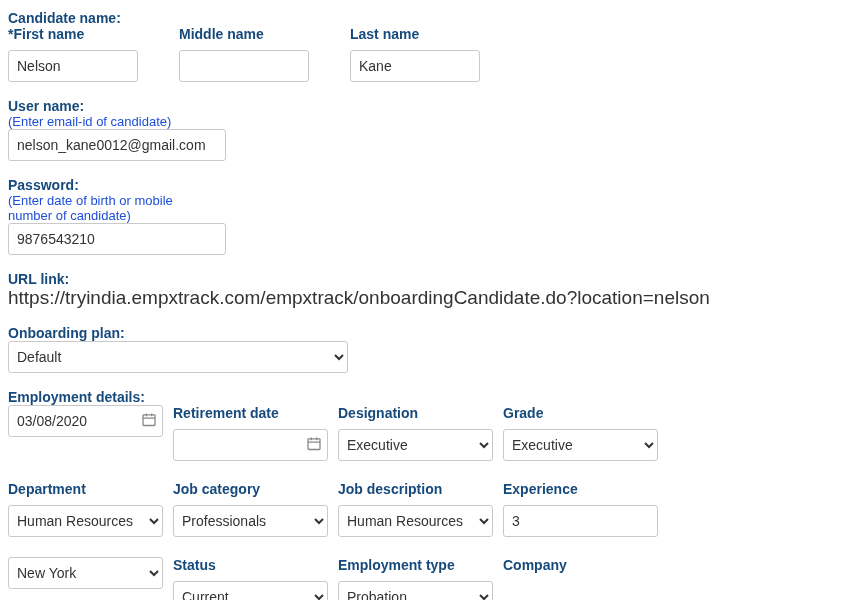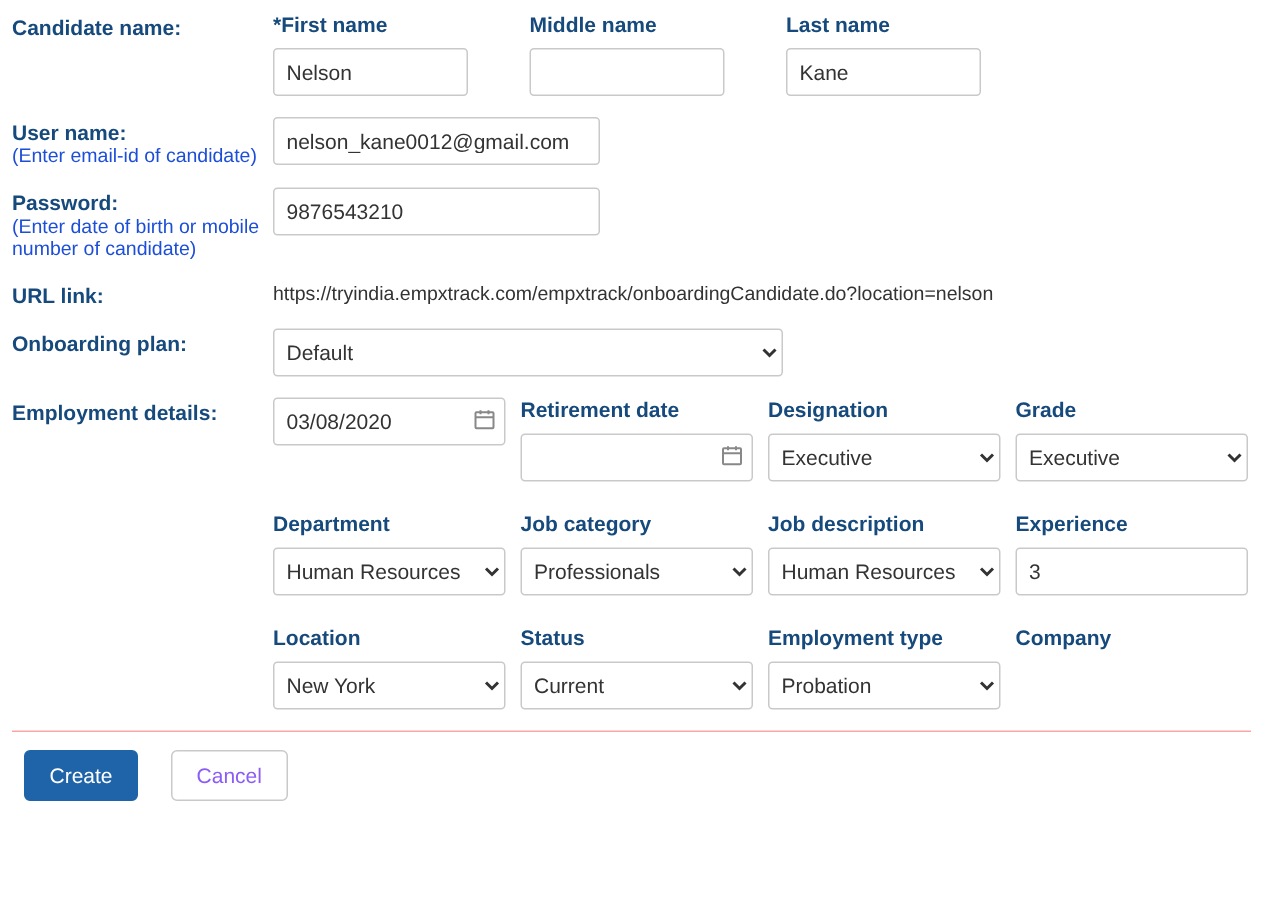--- a/index.html
+++ b/index.html
@@ -9,20 +9,21 @@
     font-family: "Segoe UI", Arial, sans-serif;
     font-size: 14px;
     color: #333;
     background: #fff;
     width: 842px;
   }
   .form-row {
     display: flex;
     align-items: flex-start;
     margin-bottom: 14px;
+    flex-direction: column;
   }
   .side-label {
     width: 174px;
     flex-shrink: 0;
     color: #174a7c;
     font-weight: 600;
     padding-top: 2px;
   }
   .side-label .hint {
     color: #1d4ed8;
@@ -58,21 +59,21 @@
     font-family: inherit;
   }
   select {
     padding: 0 4px;
   }
   .name-col input { width: 130px; }
   .username-input { width: 218px; }
   .plan-select { width: 340px; }
   .url-text {
     color: #333;
-    font-size: 13px;
+    font-size: 19px;
     margin-top: 40px;
   }
   .url-dynamic {
     color: #333;
   }
   .emp-grid {
     display: grid;
     grid-template-columns: repeat(4, 155px);
     gap: 20px 10px;
   }
@@ -238,21 +239,20 @@
       <div class="emp-cell">
         <span class="sub-label">Job description</span>
         <select><option>Human Resources</option></select>
       </div>
       <div class="emp-cell">
         <span class="sub-label">Experience</span>
         <input type="text" value="3" style="">
       </div>
 
       <div class="emp-cell">
-        <span class="sub-label">Location</span>
         <select><option>New York</option></select>
       </div>
       <div class="emp-cell">
         <span class="sub-label">Status</span>
         <select><option>Current</option></select>
       </div>
       <div class="emp-cell">
         <span class="sub-label">Employment type</span>
         <select><option>Probation</option></select>
       </div>

